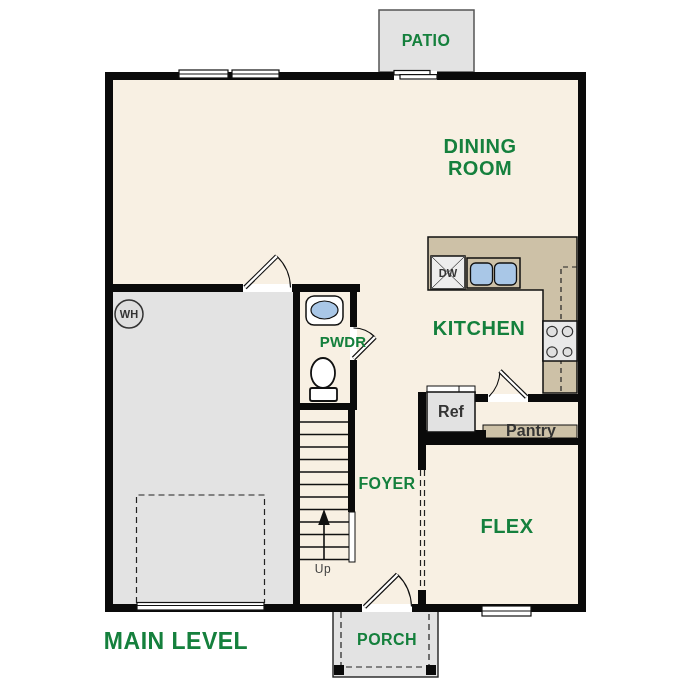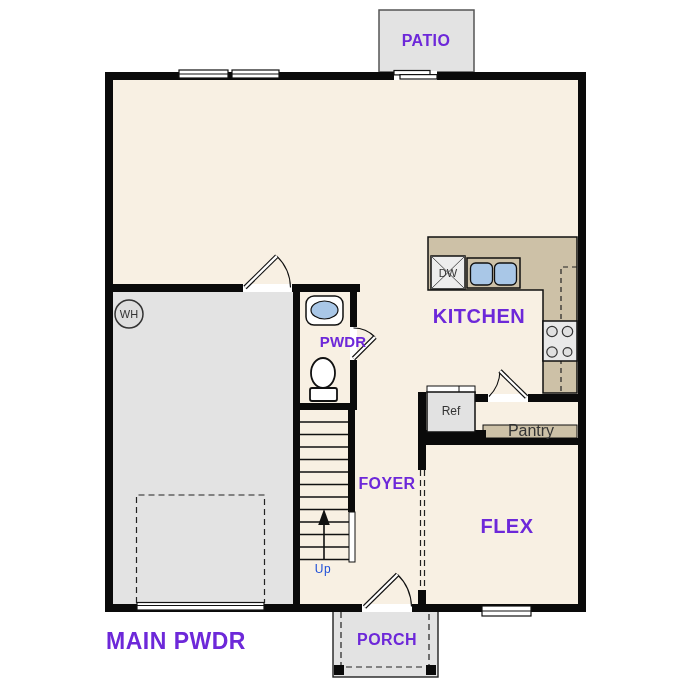--- a/index.html
+++ b/index.html
@@ -3,29 +3,29 @@
 <meta charset="utf-8">
 <style>
   html,body{margin:0;padding:0;background:#ffffff;}
   .canvas{
     position:relative;width:687px;height:687px;background:#ffffff;overflow:hidden;
     font-family:"Liberation Sans","DejaVu Sans",sans-serif;
   }
   .canvas svg{position:absolute;left:0;top:0;}
   .label{
     position:absolute;transform:translate(-50%,-50%);
-    text-align:center;color:#6d28d9;font-weight:bold;line-height:1.12;
+    text-align:center;color:#15803d;font-weight:bold;line-height:1.12;
     white-space:pre-line;letter-spacing:.5px;
   }
   .room-xl{font-size:20px;}
   .room-lg{font-size:16px;letter-spacing:.4px;}
   .room-md{font-size:15px;letter-spacing:.2px;}
-  .fixture{font-weight:normal;letter-spacing:0;color:#333;}
+  .fixture{font-weight:bold;letter-spacing:0;color:#333;}
   .title-label{font-size:23px;letter-spacing:.5px;}
-  .up-label{font-size:12px;font-weight:normal;color:#1d4ed8;}
+  .up-label{font-size:12px;font-weight:normal;color:#404040;}
 </style>
 </head>
 <body>
 
 <div class="canvas">
 
 <svg width="687" height="687" viewBox="0 0 687 687">
 
   <g>
     <rect x="379" y="10" width="95" height="62" fill="#e3e3e3" stroke="#555" stroke-width="1.5"></rect>
@@ -181,27 +181,28 @@
     <ellipse cx="323" cy="373" rx="12" ry="15" fill="#ffffff" stroke="#111" stroke-width="1.8"></ellipse>
     <rect x="310" y="388" width="27" height="13" rx="2" fill="#ffffff" stroke="#111" stroke-width="1.8"></rect>
   </g>
 
   <g>
     <rect x="306" y="296" width="37" height="29" rx="8" fill="#ffffff" stroke="#111" stroke-width="1.5"></rect>
     <ellipse cx="324.5" cy="310" rx="13.5" ry="9" fill="#a9c7e7" stroke="#111" stroke-width="1.2"></ellipse>
   </g>
 </svg>
 
-<div class="label room-xl" style="left:479px;top:316px;width:140px">KITCHEN</div>
+<div class="label room-xl" style="left:480px;top:157px;width:100px">DINING ROOM</div>
+<div class="label room-xl" style="left:479px;top:328px;width:140px">KITCHEN</div>
 <div class="label room-md" style="left:343px;top:342px;width:70px">PWDR</div>
 <div class="label room-lg" style="left:387px;top:484px;width:80px">FOYER</div>
 <div class="label room-xl" style="left:507px;top:526px;width:90px">FLEX</div>
 <div class="label room-lg" style="left:426px;top:41px;width:80px">PATIO</div>
 <div class="label room-lg" style="left:387px;top:640px;width:90px">PORCH</div>
-<div class="label title-label" style="left:176px;top:642px;width:180px">MAIN PWDR</div>
+<div class="label title-label" style="left:176px;top:642px;width:180px">MAIN LEVEL</div>
 
 <div class="label fixture" style="left:129px;top:314px;font-size:11px">WH</div>
 <div class="label fixture" style="left:448px;top:273px;font-size:11px">DW</div>
-<div class="label fixture" style="left:451px;top:412px;font-size:12px">Ref</div>
+<div class="label fixture" style="left:451px;top:412px;font-size:16px">Ref</div>
 <div class="label fixture" style="left:531px;top:431px;font-size:16px">Pantry</div>
 <div class="label up-label" style="left:323px;top:570px">Up</div>
 
 </div>
 
 </body></html>

